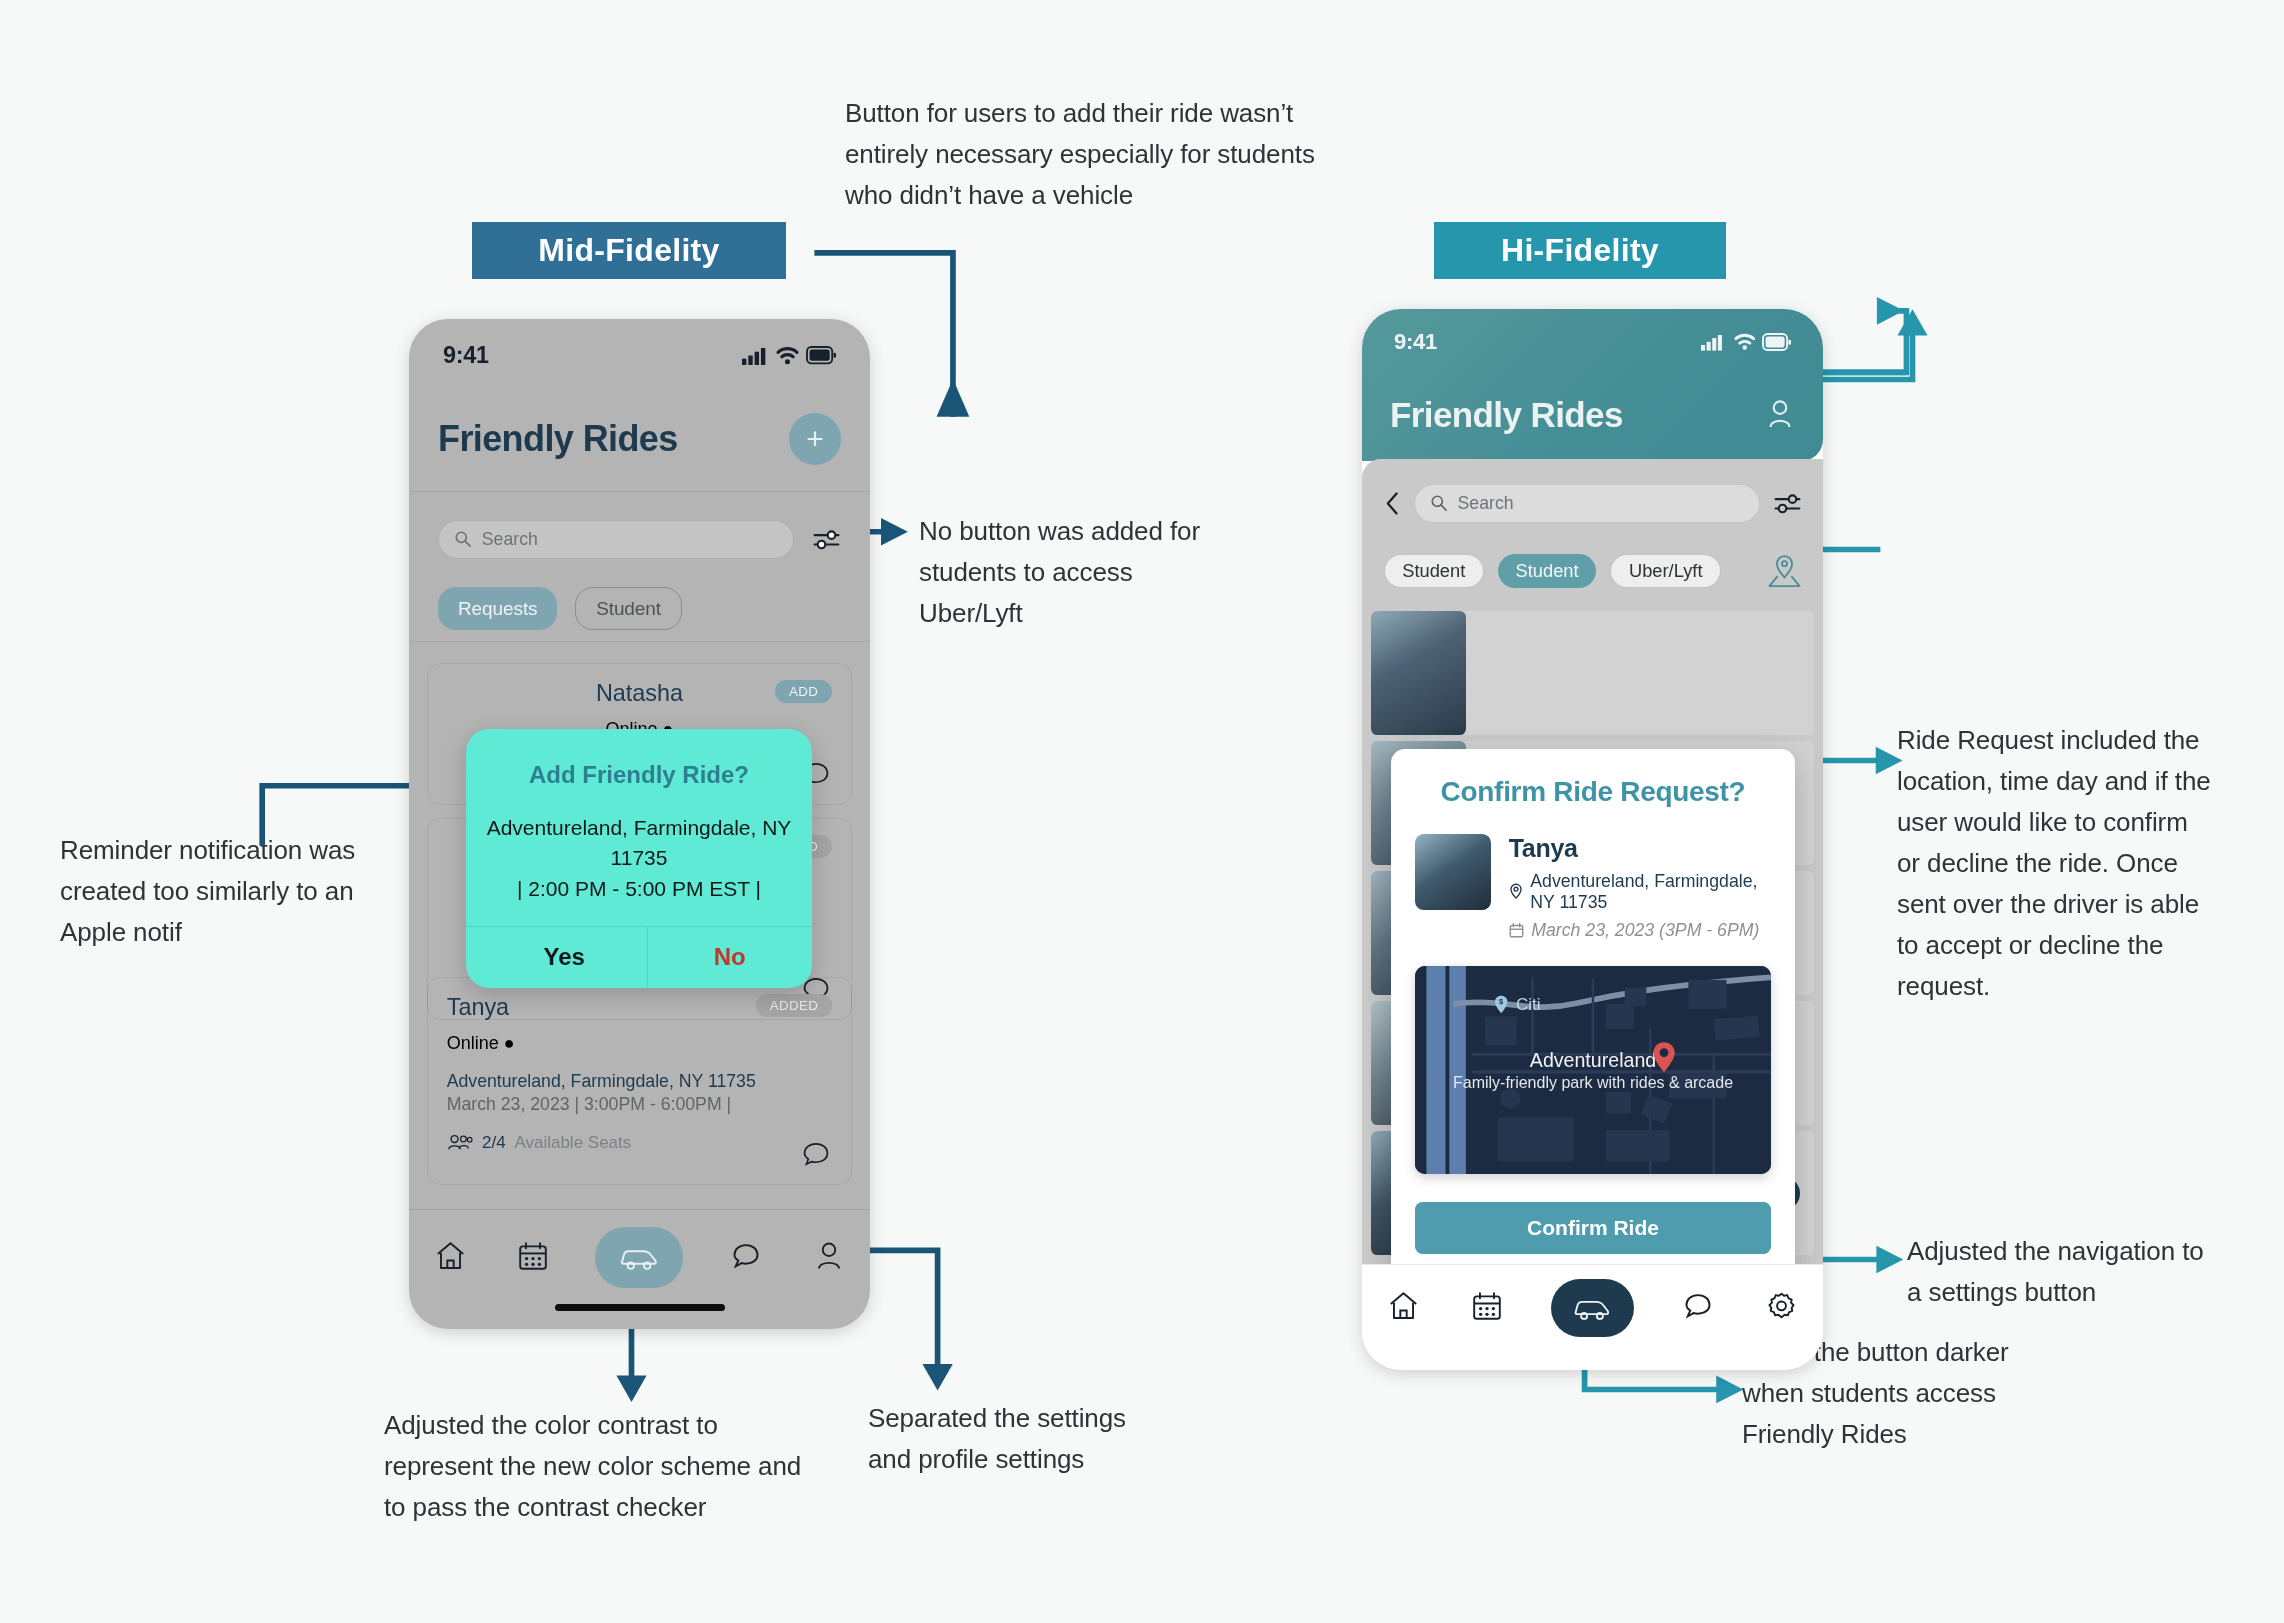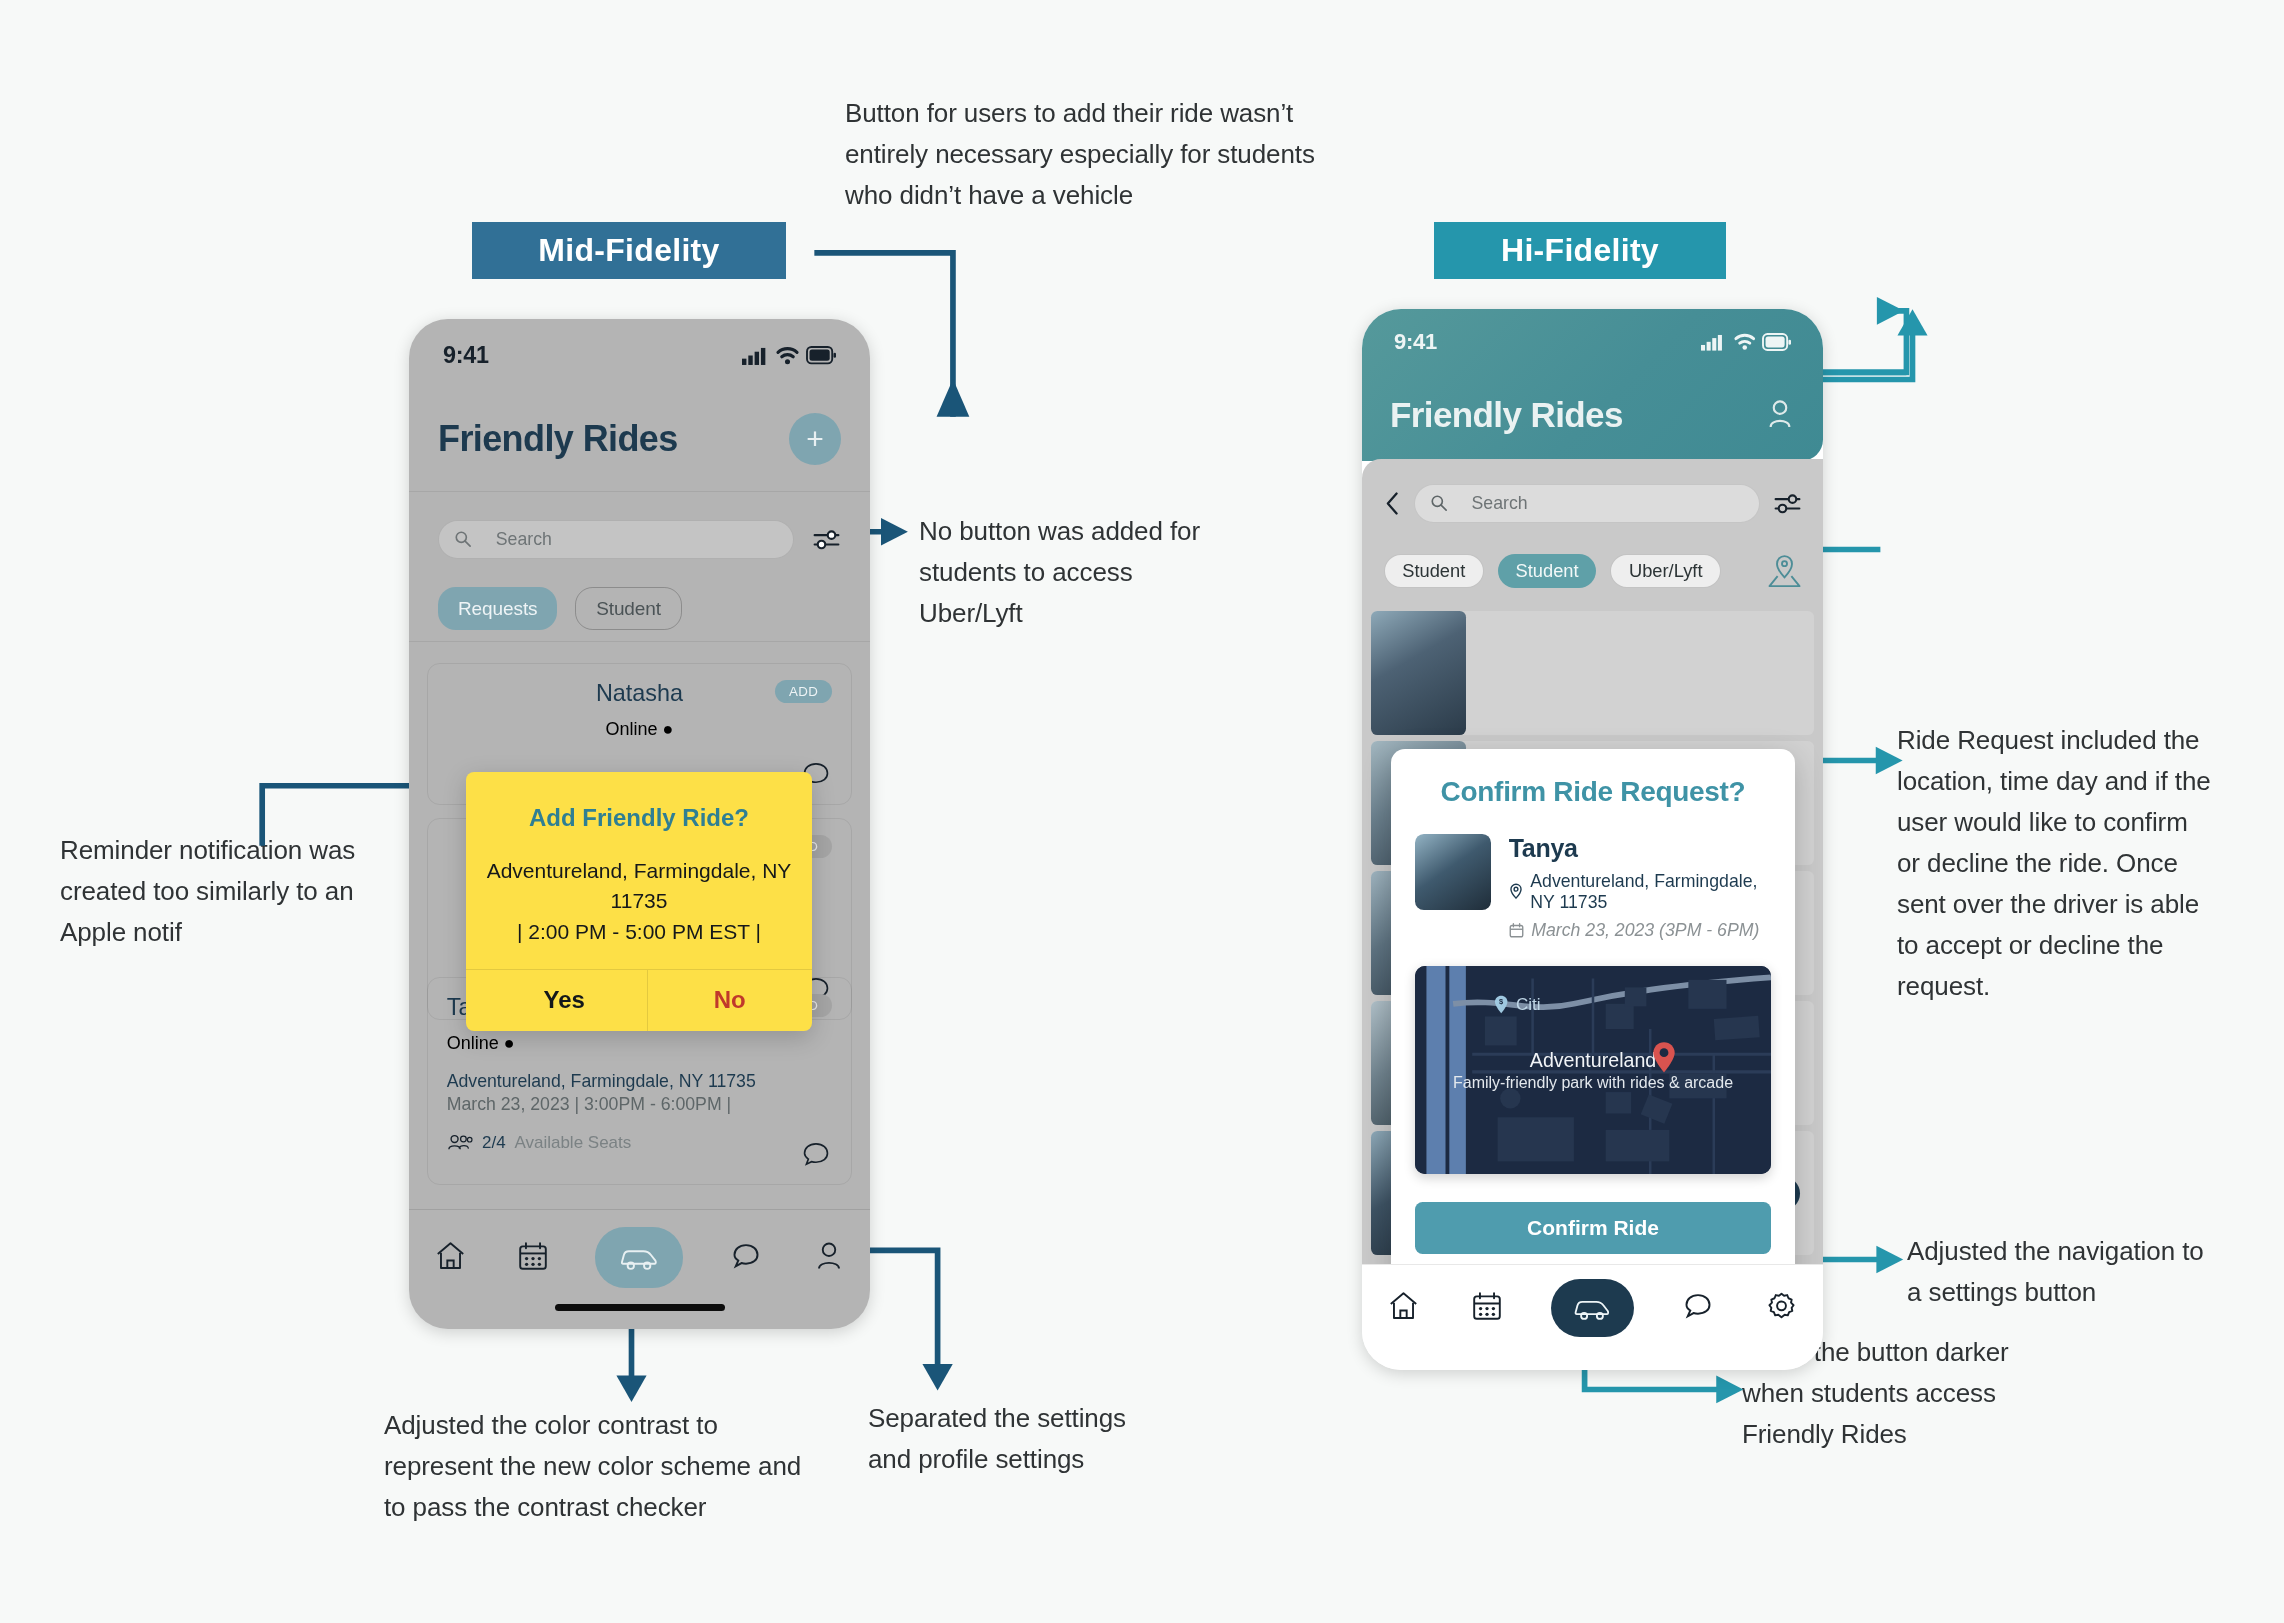--- a/index.html
+++ b/index.html
@@ -64,21 +64,21 @@
   .mid-divider { position: absolute; top: 172px; left: 0; right: 0; height: 1.3px; background: rgba(0,0,0,0.07); }
 
   .mid-searchrow {
     position: absolute; top: 201px; left: 0; right: 0;
     display: flex; align-items: center; padding: 0 29px; gap: 17.7px;
   }
   .search-pill {
     flex: 1; height: 39px; border-radius: 19.6px;
     border: 1.3px solid rgba(0,0,0,0.10);
     background: rgba(255,255,255,0.22);
-    display: flex; align-items: center; gap: 24px; padding: 0 16.4px;
+    display: flex; align-items: center; gap: 10px; padding: 0 16.4px;
   }
   .search-pill .ph { font-size: 17.7px; color: #6e7476; }
 
   .mid-chips { position: absolute; top: 268px; left: 29px; display: flex; gap: 17.7px; }
   .chip {
     height: 43px; padding: 0 20px; border-radius: 17.7px;
     display: flex; align-items: center; justify-content: center;
     font-size: 19px; letter-spacing: -0.1px;
   }
   .chip.active { background: #7fa5b0; color: #eef4f6; }
@@ -100,23 +100,22 @@
   .badge-add { background: #7fa5b0; color: #edf3f5; }
   .badge-added { background: #a5a5a5; color: #e9e9e9; }
   .card-loc { font-size: 17.7px; color: #1d3a4f; margin-top: 16.4px; }
   .card-time { font-size: 17.7px; color: #5e6668; margin-top: 2.5px; }
   .card-seats { display: flex; align-items: center; gap: 8.8px; margin-top: 17.7px; font-size: 17px; color: #1d3a4f; }
   .card-seats .dim { color: #7b8284; }
   .chat-ico { position: absolute; right: 21.5px; bottom: 16.4px; }
 
   .mid-modal {
     position: absolute; left: 57px; top: 410px; width: 346px;
-    background: #fde047; border-radius: 8px; overflow: hidden;
+    background: #5eead4; border-radius: 23px; overflow: hidden;
     box-shadow: 0 6.3px 23px rgba(0,0,0,0.18);
-    margin-top: 43px;
   }
   .mid-modal .mtitle { font-size: 24px; font-weight: bold; color: #2f7f93; text-align: center; padding: 32px 12.6px 0; }
   .mid-modal .mbody { font-size: 21px; color: #15181a; text-align: center; line-height: 1.45; padding: 24px 17.7px 21.5px; }
   .mid-modal .mbtns { display: flex; border-top: 1.3px solid rgba(0,0,0,0.10); padding-left: 16px; }
   .mid-modal .mbtn { flex: 1; text-align: center; padding: 16.4px 0; font-size: 24px; font-weight: bold; }
   .mid-modal .mbtn.yes { color: #14181a; border-right: 1.3px solid rgba(0,0,0,0.10); }
   .mid-modal .mbtn.no { color: #c0392b; }
 
   .mid-nav {
     position: absolute; left: 0; right: 0; bottom: 0; height: 120px;

